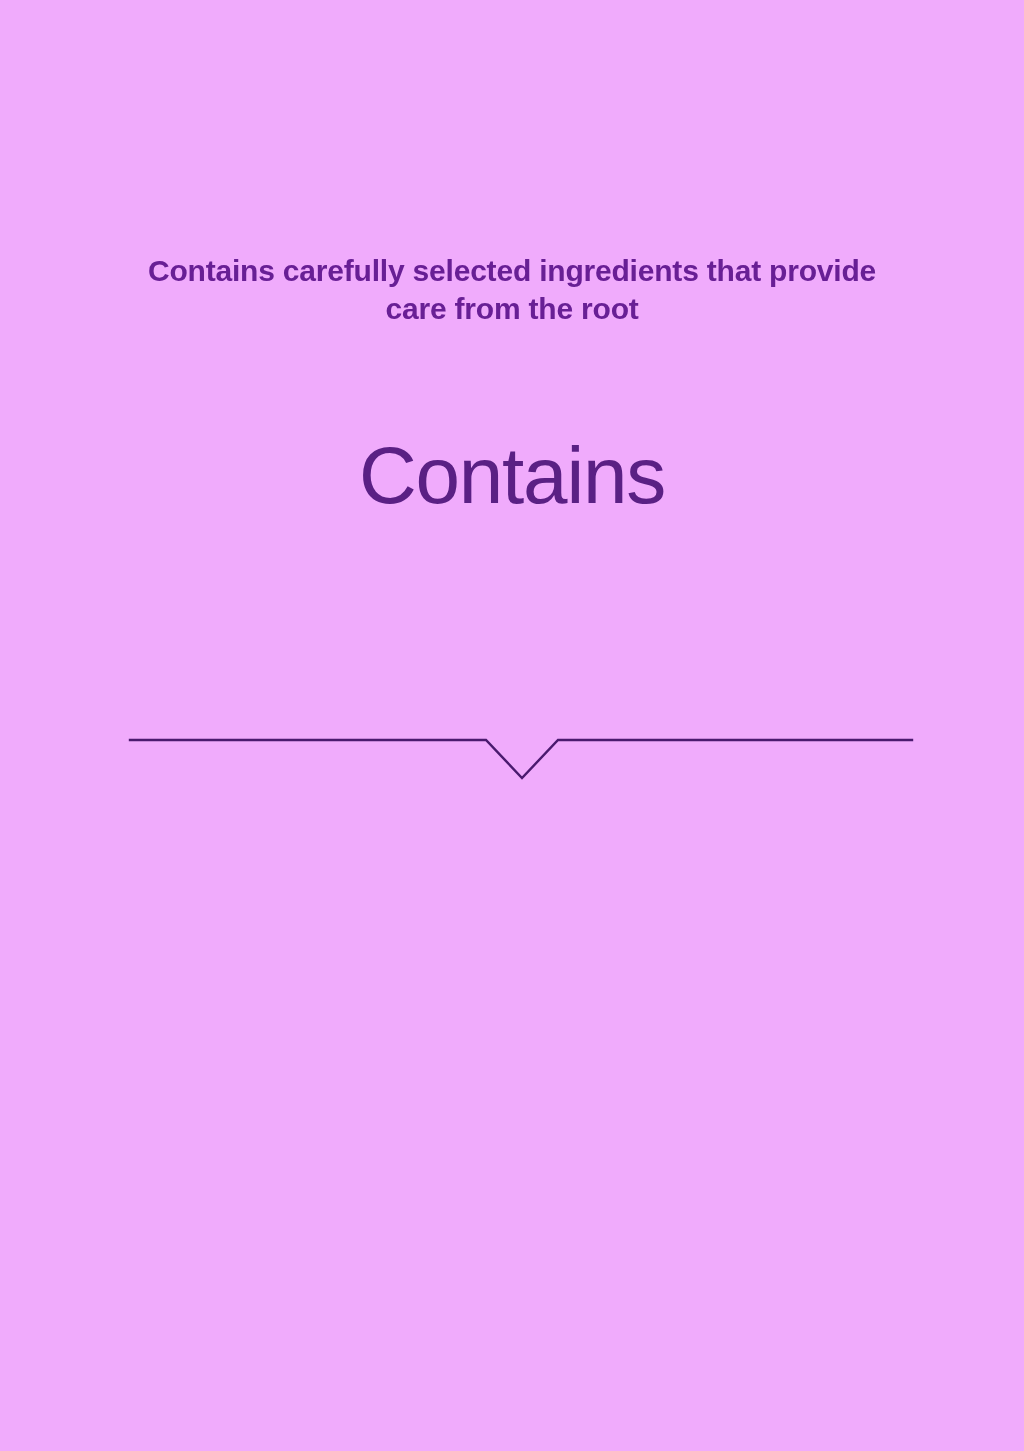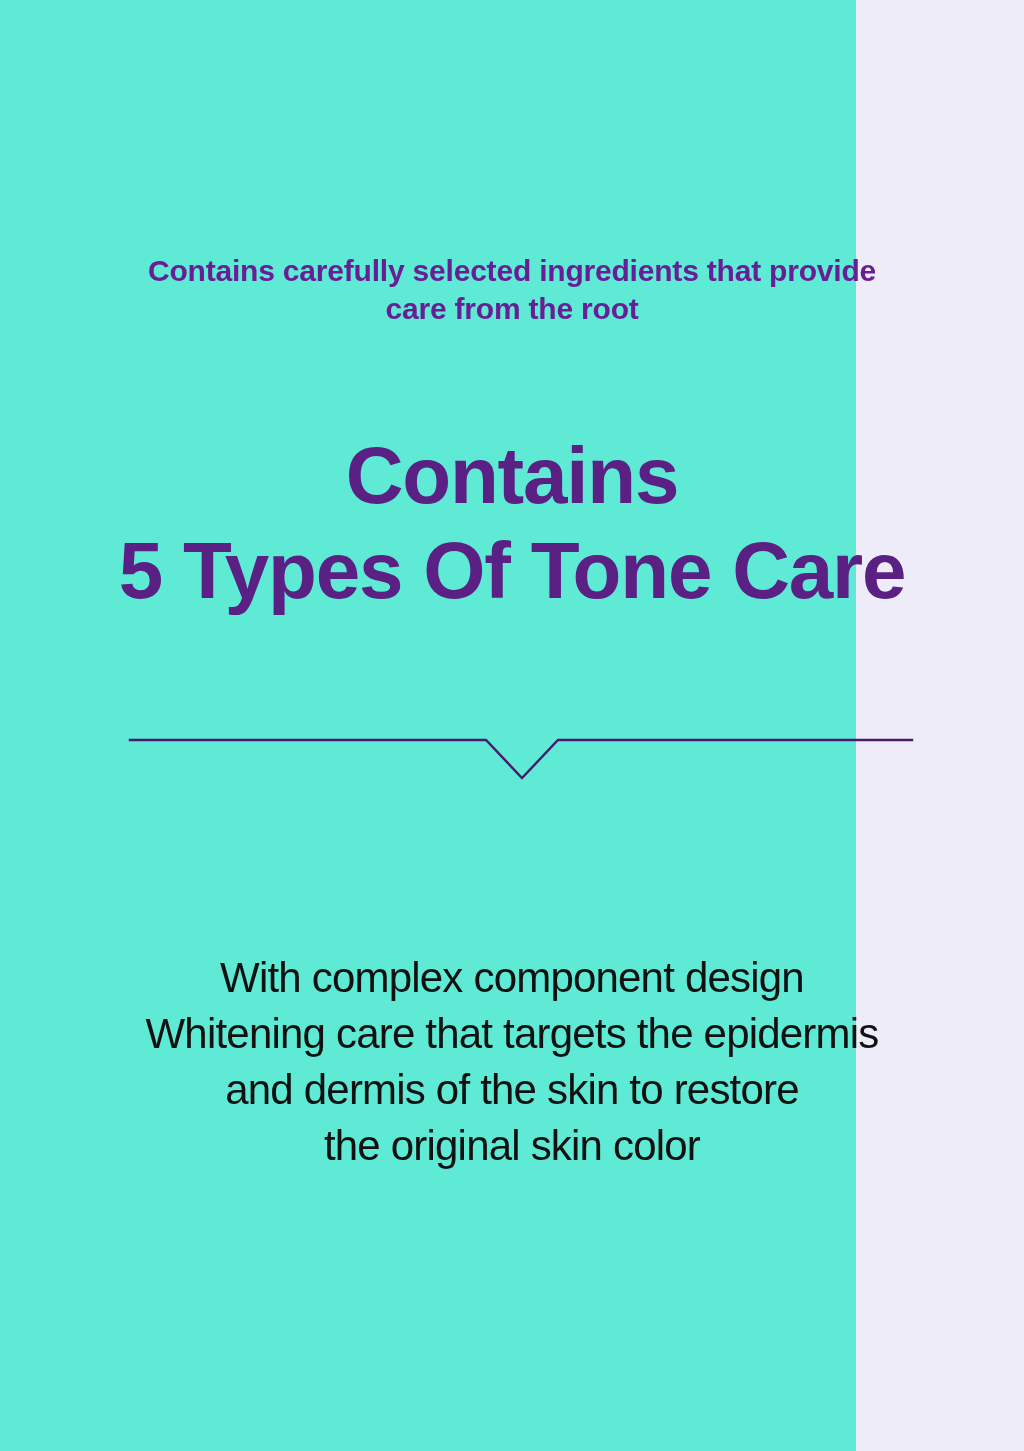--- a/index.html
+++ b/index.html
@@ -10,23 +10,23 @@
   body {
     width: 1024px;
     height: 1451px;
     background: #efecf9;
     font-family: "Liberation Sans", sans-serif;
     overflow: hidden;
   }
 
   .page {
     position: relative;
-    width: 856px;
+    width: 1024px;
     height: 1451px;
-    background: #5eead4;
+    background: #f0abfc;
     box-sizing: border-box;
   }
 
   
   .eyebrow {
     position: absolute;
     top: 222px;
     left: 0;
     width: 1024px;
     text-align: center;
@@ -41,21 +41,21 @@
   
   .headline {
     position: absolute;
     top: 374px;
     left: 0;
     width: 1024px;
     text-align: center;
     color: #5a2084;
     font-size: 80px;
     line-height: 95px;
-    font-weight: 700;
+    font-weight: 400;
     letter-spacing: -1.2px;
   }
 
   .headline .hl-line {
     display: block;
   }
 
   
   .divider-wrap {
     position: absolute;
@@ -90,27 +90,22 @@
 </head>
 <body>
 
 <div class="page">
 
   <p class="eyebrow">Contains carefully selected ingredients that provide
 care from the root</p>
 
   <h1 class="headline">
     <span class="hl-line">Contains</span>
-    <span class="hl-line">5 Types Of Tone Care</span>
   </h1>
 
   <div class="divider-wrap">
     <svg viewBox="0 0 1024 90" xmlns="http://www.w3.org/2000/svg">
       <path d="M 130 28 L 486 28 L 522 66 L 558 28 L 912 28" fill="none" stroke="#4a1a6e" stroke-width="2.4" stroke-linecap="square" stroke-linejoin="miter"></path>
     </svg>
   </div>
 
-  <p class="body-copy">With complex component design
-Whitening care that targets the epidermis
-and dermis of the skin to restore
-the original skin color</p>
 
 </div>
 
 </body></html>

